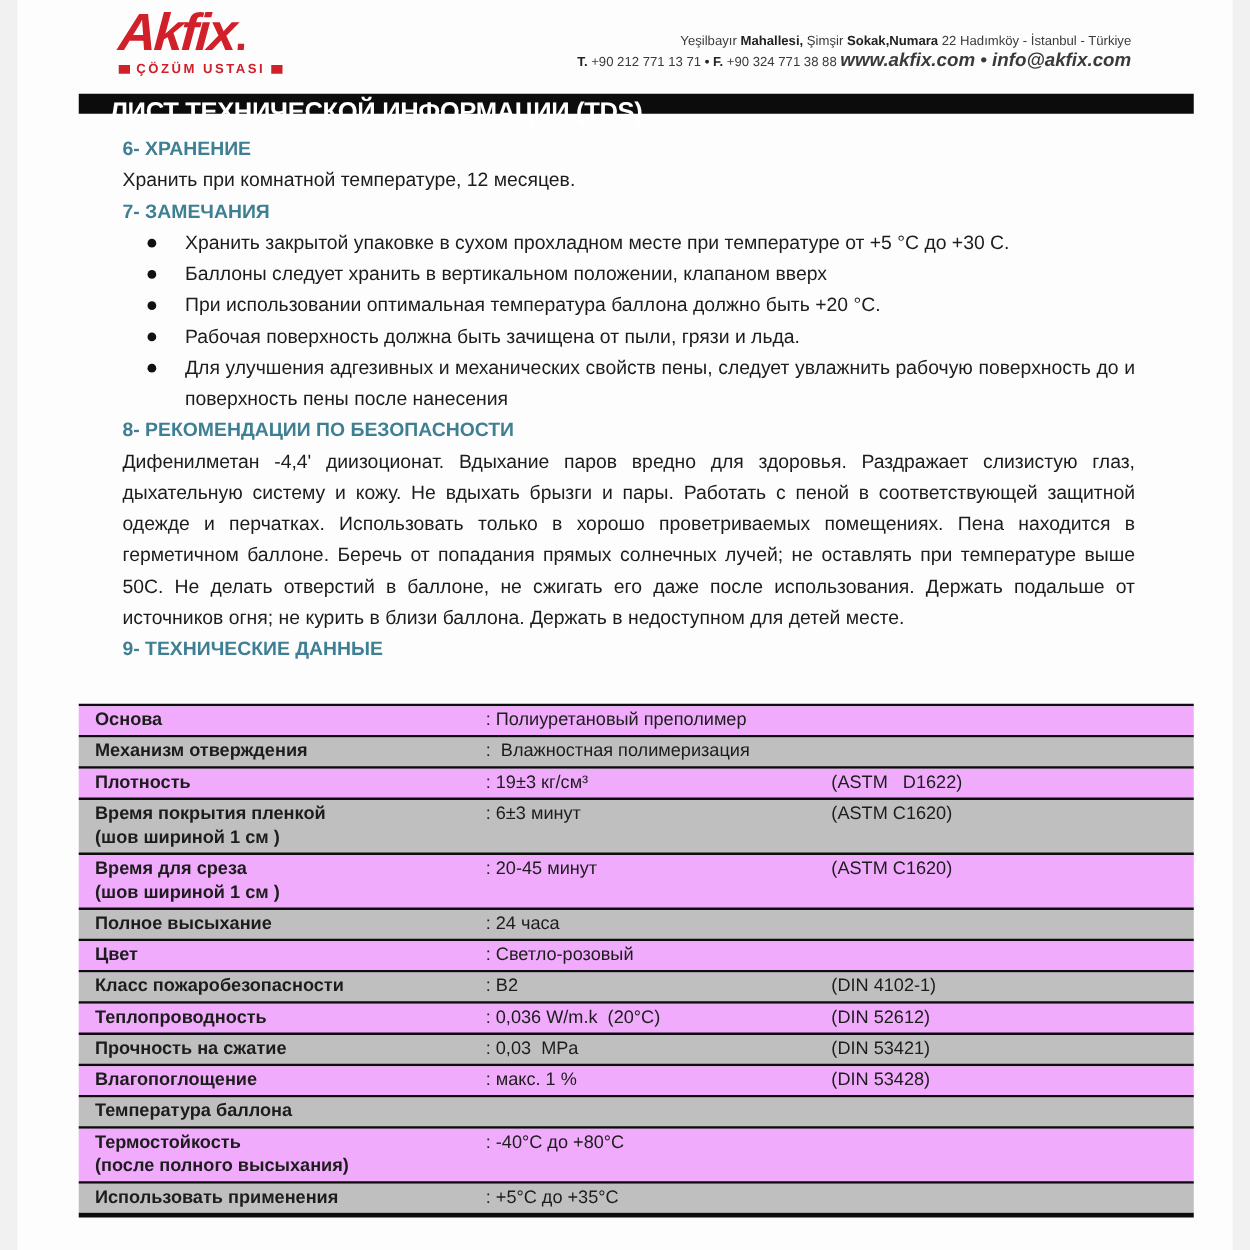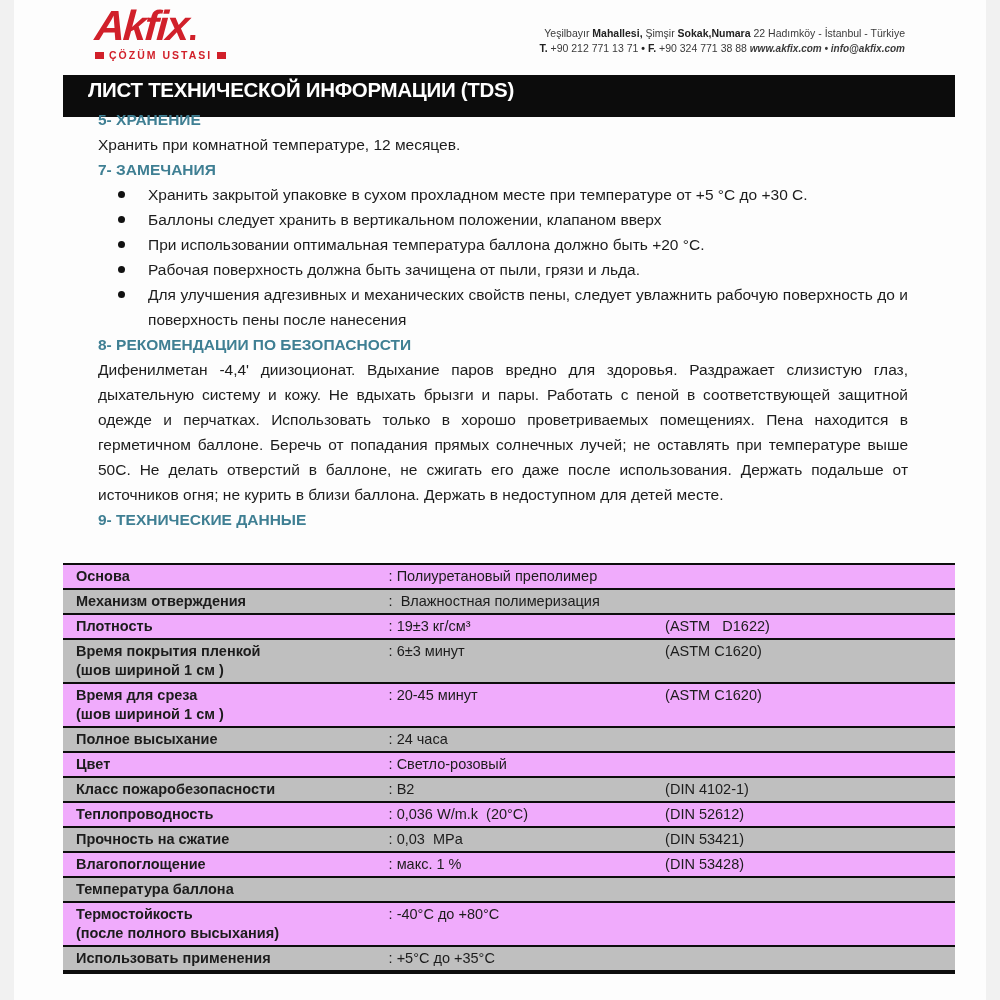--- a/index.html
+++ b/index.html
@@ -19,24 +19,24 @@
   .logo-tag{
     color:#d1202a;font-weight:bold;font-size:10.5px;letter-spacing:2px;
     display:flex;align-items:center;gap:5px;margin-top:1px;white-space:nowrap;
   }
   .logo-tag::before,.logo-tag::after{content:"";display:inline-block;width:9px;height:7px;background:#d1202a;}
   .addr{
     position:absolute;top:26px;right:95px;text-align:right;
     font-size:10.5px;color:#3a3a3a;line-height:15px;white-space:nowrap;
   }
   .addr b{color:#222;}
-  .addr .web{font-weight:bold;font-style:italic;font-size:10px;}
+  .addr .web{font-weight:bold;font-style:italic;font-size:15px;}
   
   .tbar{
-    position:absolute;top:75px;left:63px;width:892px;height:42px;background:#0c0c0c;
+    position:absolute;top:75px;left:63px;width:892px;height:16px;background:#0c0c0c;
     color:#fff;font-weight:bold;font-size:20.5px;line-height:30px;
     padding-left:25px;box-sizing:border-box;letter-spacing:-0.3px;
   }
   
   .content{position:absolute;top:107px;left:98px;width:810px;font-size:15.5px;line-height:25px;}
   .sec-head{color:#3f7f93;font-weight:bold;font-size:15.5px;line-height:25px;margin:0;}
   .para{margin:0;color:#1c1c1c;}
   .para.just{text-align:justify;}
   ul.bullets{list-style:none;margin:0;padding:0 0 0 50px;}
   ul.bullets li{position:relative;margin:0;text-align:justify;line-height:25px;}
@@ -76,21 +76,21 @@
   </div>
   <div class="addr">
     <div><span>Yeşilbayır</span> <b>Mahallesi,</b> <span>Şimşir</span> <b>Sokak,Numara</b> <span>22 Hadımköy - İstanbul - Türkiye</span></div>
     <div><b>T.</b> <span>+90 212 771 13 71</span> <b>•</b> <b>F.</b> <span>+90 324 771 38 88</span> <span class="web">www.akfix.com • info@akfix.com</span></div>
   </div>
 </div>
 
 <div class="tbar">ЛИСТ ТЕХНИЧЕСКОЙ ИНФОРМАЦИИ (TDS)</div>
 
 <div class="content">
-  <p class="sec-head">5- ХРАНЕНИЕ</p>
+  <p class="sec-head">6- ХРАНЕНИЕ</p>
   <p class="para">Хранить при комнатной температуре, 12 месяцев.</p>
 
   <p class="sec-head">7- ЗАМЕЧАНИЯ</p>
   <ul class="bullets">
     <li>Хранить закрытой упаковке в сухом прохладном месте при температуре от +5 °C до +30 C.</li>
     <li>Баллоны следует хранить в вертикальном положении, клапаном вверх</li>
     <li>При использовании оптимальная температура баллона должно быть +20 °C.</li>
     <li>Рабочая поверхность должна быть зачищена от пыли, грязи и льда.</li>
     <li>Для улучшения адгезивных и механических свойств пены, следует увлажнить рабочую поверхность до и поверхность пены после нанесения</li>
   </ul>

